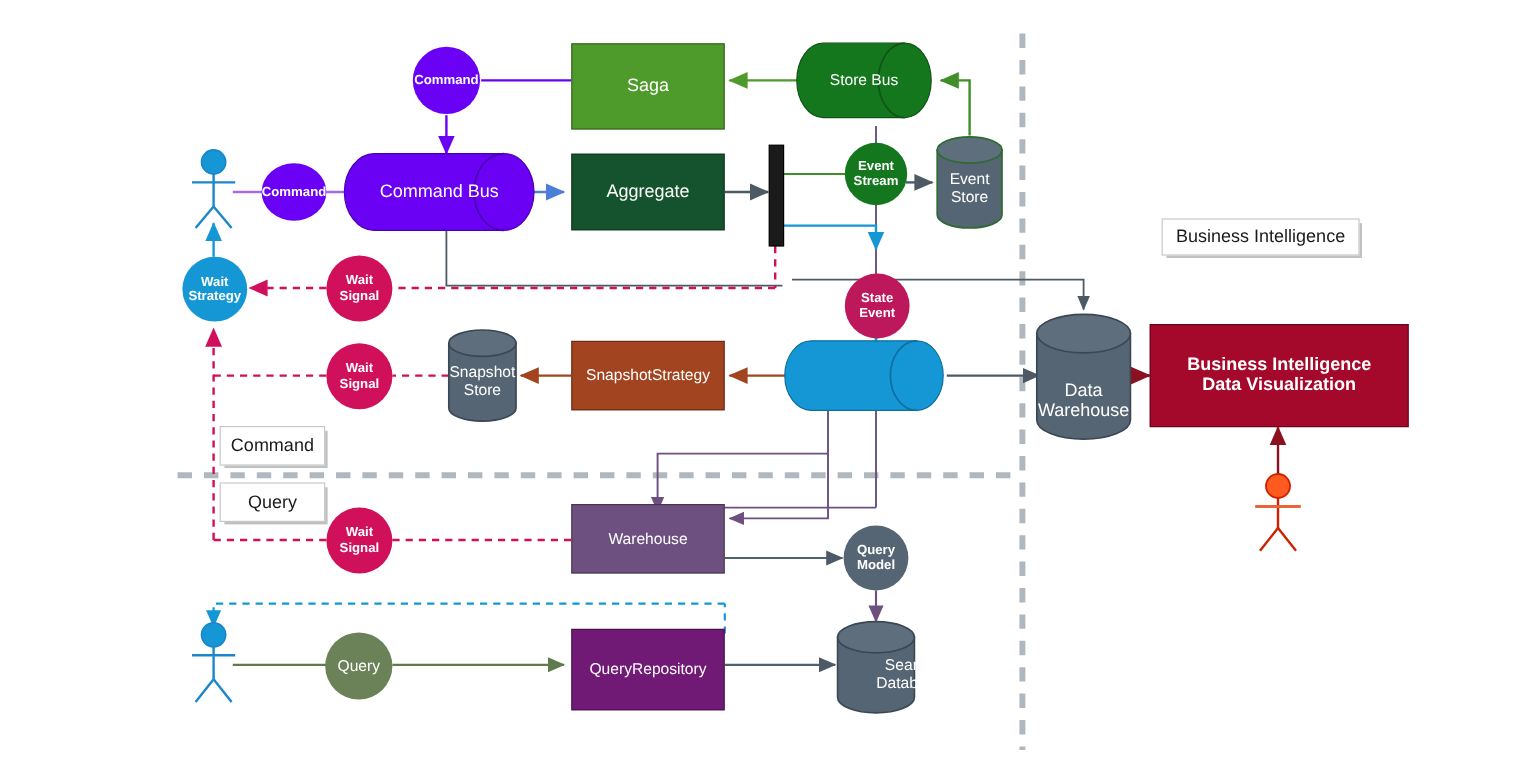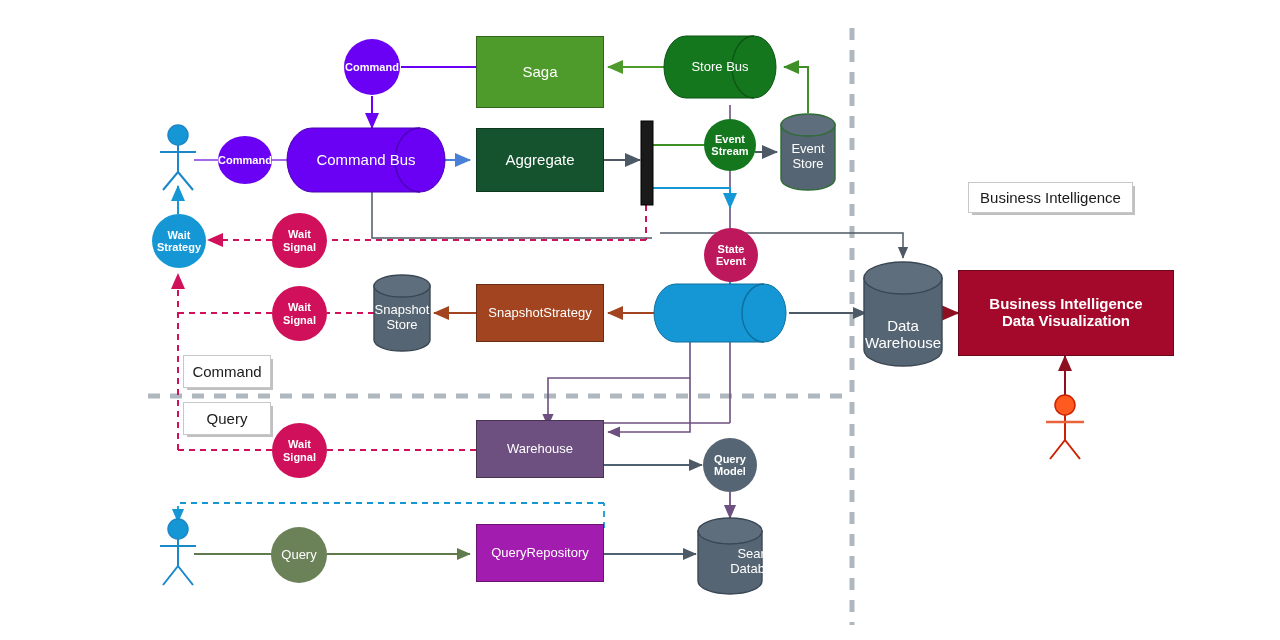--- a/index.html
+++ b/index.html
@@ -215,21 +215,21 @@
 Database</div>
 
   <div class="node rect lbl-lg" style="left:476px;top:36px;width:128px;height:72px;background:#4e9a2a;">Saga</div>
 
   <div class="node rect lbl-lg" style="left:476px;top:128px;width:128px;height:64px;background:#14532d;">Aggregate</div>
 
   <div class="node rect lbl-md" style="left:476px;top:284px;width:128px;height:58px;background:#a1441f;">SnapshotStrategy</div>
 
   <div class="node rect lbl-md" style="left:476px;top:420px;width:128px;height:58px;background:#6d5080;">Warehouse</div>
 
-  <div class="node rect lbl-md" style="left:476px;top:524px;width:128px;height:58px;background:#a21caf;">QueryRepository</div>
+  <div class="node rect lbl-md" style="left:476px;top:524px;width:128px;height:68px;background:#701a75;">QueryRepository</div>
 
   <div class="node rect lbl-lg" style="left:958px;top:270px;width:216px;height:86px;background:#a4082b;font-weight:bold;white-space:pre-line;">Business Intelligence
 Data Visualization</div>
 
   <div class="node circle lbl-sm" style="left:344px;top:39px;width:56px;height:56px;background:#6a00f4;">Command</div>
 
   <div class="node circle lbl-sm" style="left:218px;top:136px;width:54px;height:48px;background:#6a00f4;">Command</div>
 
   <div class="node circle lbl-sm" style="left:704px;top:119px;width:52px;height:52px;background:#14771e;white-space:pre-line;">Event
 Stream</div>

